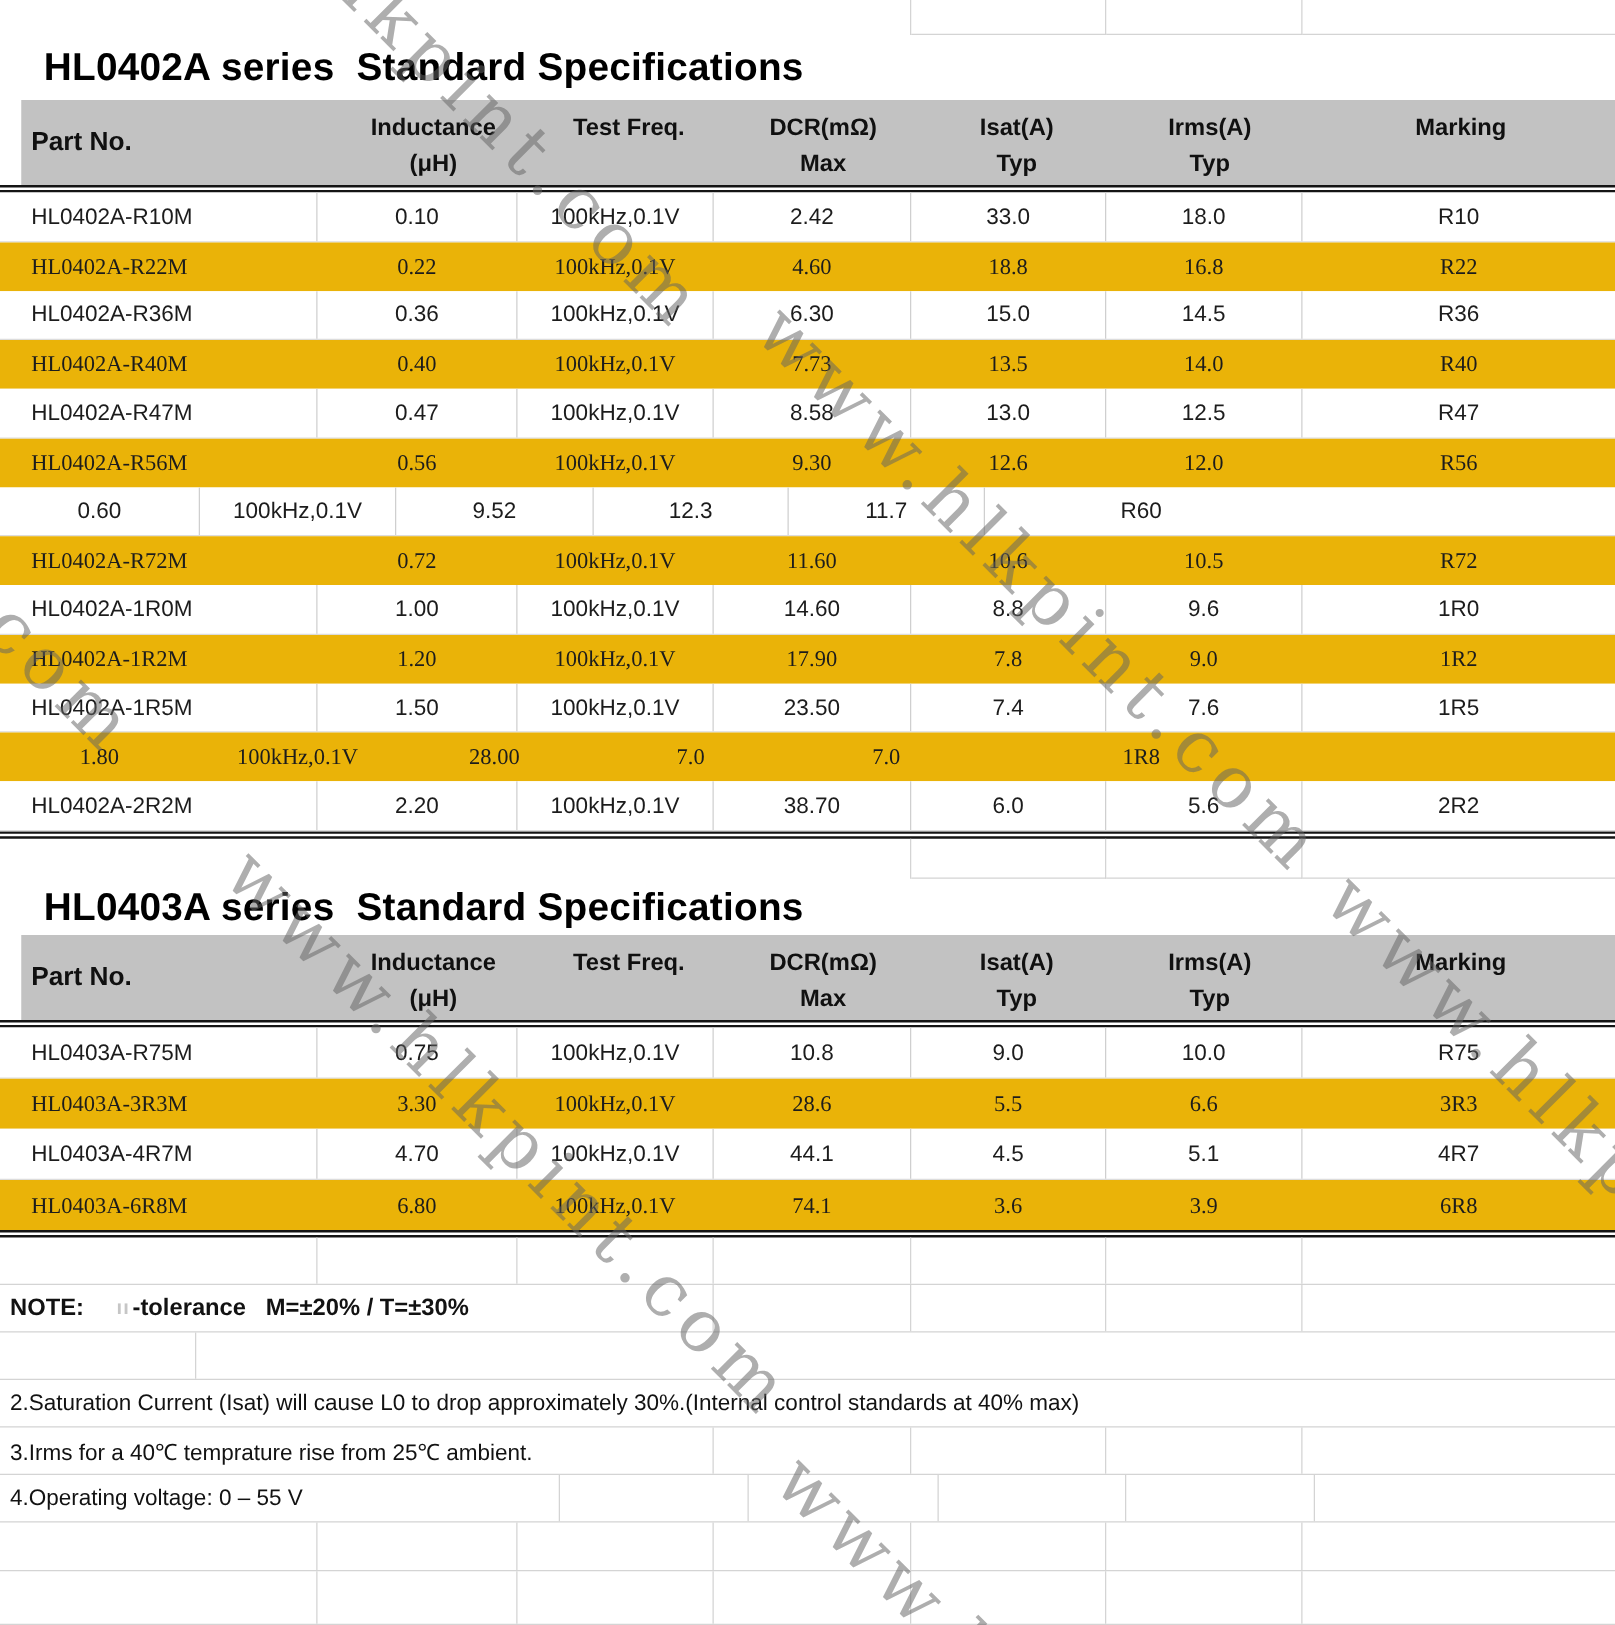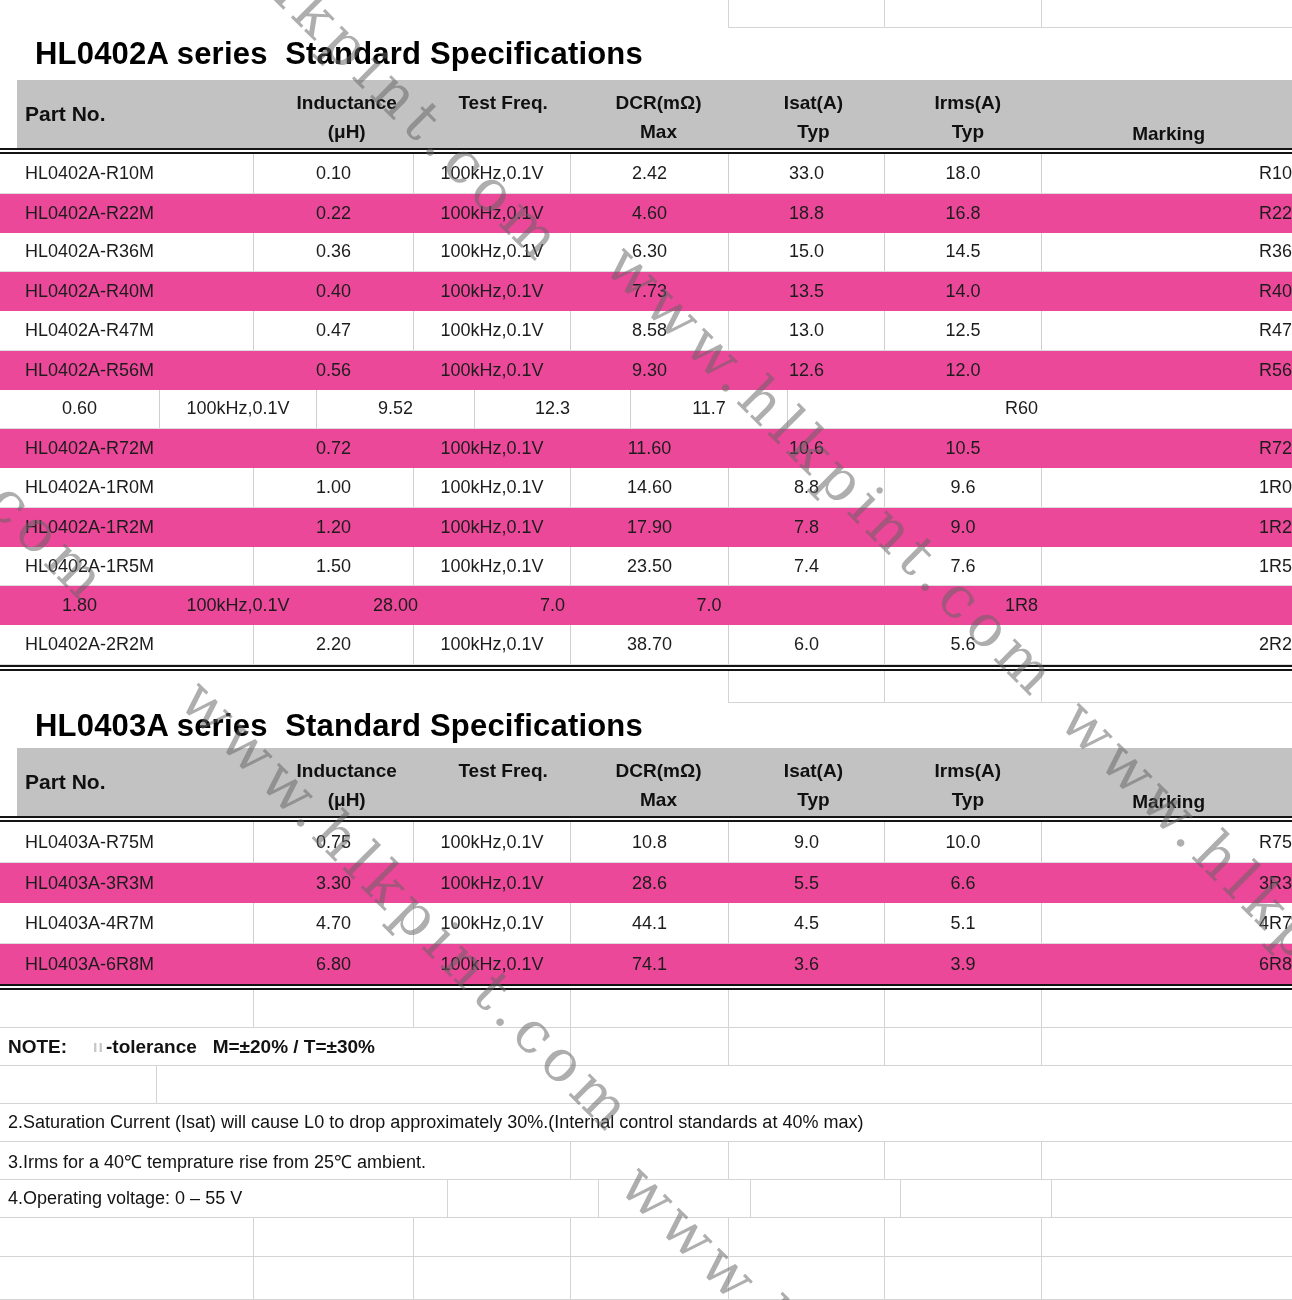--- a/index.html
+++ b/index.html
@@ -32,34 +32,34 @@
   .hc.c0{justify-content:center;align-items:flex-start;padding:0 0 0 8px;font-size:21px;}
 
   
   .dbl{height:6px;box-sizing:border-box;border-top:2px solid #141414;border-bottom:2px solid #141414;background:#fff;}
 
   
   .tbody{display:flex;flex-direction:column;}
   .tb1{height:511px;}
   .tb2{height:162px;}
   .drow{display:flex;flex:1;box-sizing:border-box;border-bottom:1px solid #dcdcdc;background:#ffffff;}
-  .drow.stripe{background:#ec4899;border-bottom:none;}
+  .drow.stripe{background:#eab308;border-bottom:none;font-family:Liberation Serif, serif;}
   .cell{box-sizing:border-box;display:flex;align-items:center;justify-content:center;
         font-size:18px;color:#1c1c1c;border-right:1px solid #cfcfcf;}
   .drow.stripe .cell{border-right-color:transparent;}
   .cell.c6{border-right:none;}
   .cell.c0{justify-content:flex-start;padding-left:25px;}
 
   .c0{width:254px;}
   .c1{width:160px;}
   .c2{width:157px;}
   .c3{width:158px;}
   .c4{width:156px;}
   .c5{width:157px;}
-  .c6{width:250px;justify-content:flex-end;}
+  .c6{width:250px;}
 
   
   .nrow{display:flex;height:38px;box-sizing:border-box;border-bottom:1px solid #d4d4d4;}
   .ncell{box-sizing:border-box;height:100%;display:flex;align-items:center;}
   .ntext{padding-left:8px;font-size:18px;color:#121212;white-space:pre;}
   .bold{font-weight:bold;font-size:19px;}
   .placeholder{color:#c6c6c6;font-weight:bold;font-size:16px;letter-spacing:1px;padding:0 2px;}
   .lastrow{height:43px;}
   .penultrow{height:39px;}
 

